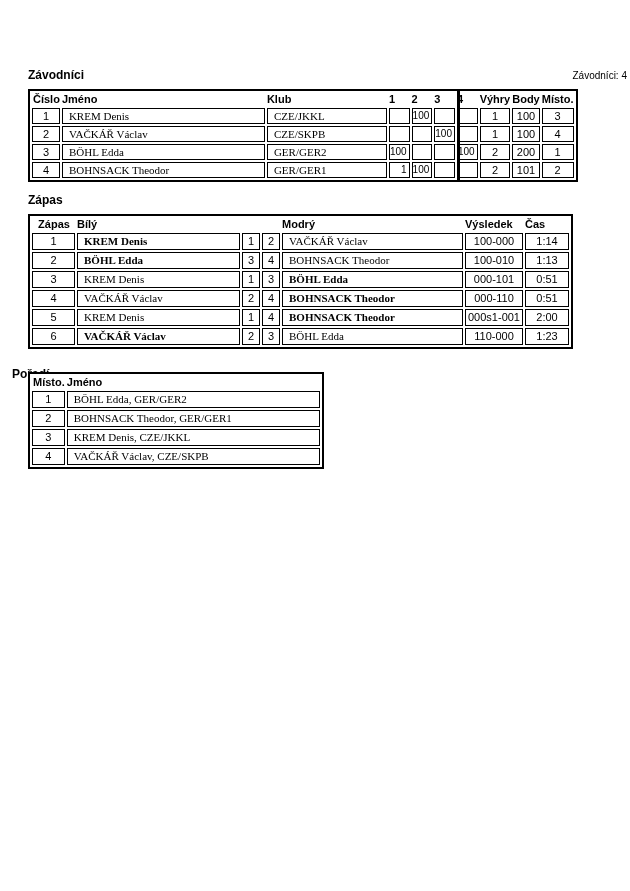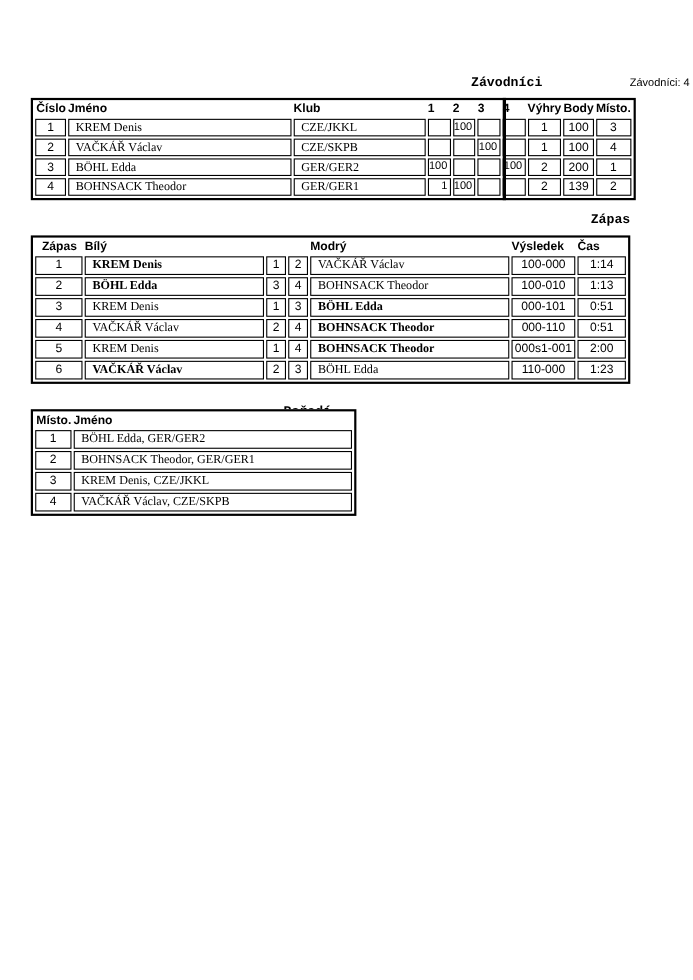--- a/index.html
+++ b/index.html
@@ -5,21 +5,21 @@
   html,body { margin:0; padding:0; background:#fff; }
   .page {
     position:relative; width:630px; height:891px; background:#ffffff;
     font-family:"Liberation Sans","DejaVu Sans",sans-serif; color:#000;
     overflow:hidden;
   }
   .page-title {
     position:absolute; top:42px; left:0; width:630px; text-align:center;
     font-size:20px; font-weight:bold; white-space:pre; letter-spacing:0;
   }
-  .section-title { position:absolute; font-size:12px; font-weight:bold; text-align:right;font-family:Liberation Mono, monospace; }
+  .section-title { position:absolute; font-size:12px; font-weight:bold; text-align:left; }
   .st-competitors { top:68px; left:28px; width:465px; }
   .st-matches    { top:193px; left:28px; width:545px; }
   .st-ranking    { top:354px; left:12px; width:289px;margin-top:13px; }
   .competitors-count { position:absolute; top:70px; right:3px; font-size:10px; }
 
   .twrap { position:absolute; }
   .twrap-1 { top:89px;  left:28px; }
   .twrap-2 { top:214px; left:28px; }
   .twrap-3 { top:372px; left:28px; }
 
@@ -119,21 +119,21 @@
       </tr>
       <tr>
         <td>4</td>
         <td class="left">BOHNSACK Theodor</td>
         <td class="left">GER/GER1</td>
         <td class="rnum">1</td>
         <td class="rnum">100</td>
         <td class="rnum"></td>
         <td class="rnum"></td>
         <td>2</td>
-        <td>139</td>
+        <td>101</td>
         <td>2</td>
       </tr>
     </tbody>
       </table>
     <div class="thick-divider t1-divider"></div>
   </div>
 
   <div class="section-title st-matches">Zápas</div>
 
   <div class="twrap twrap-2">

